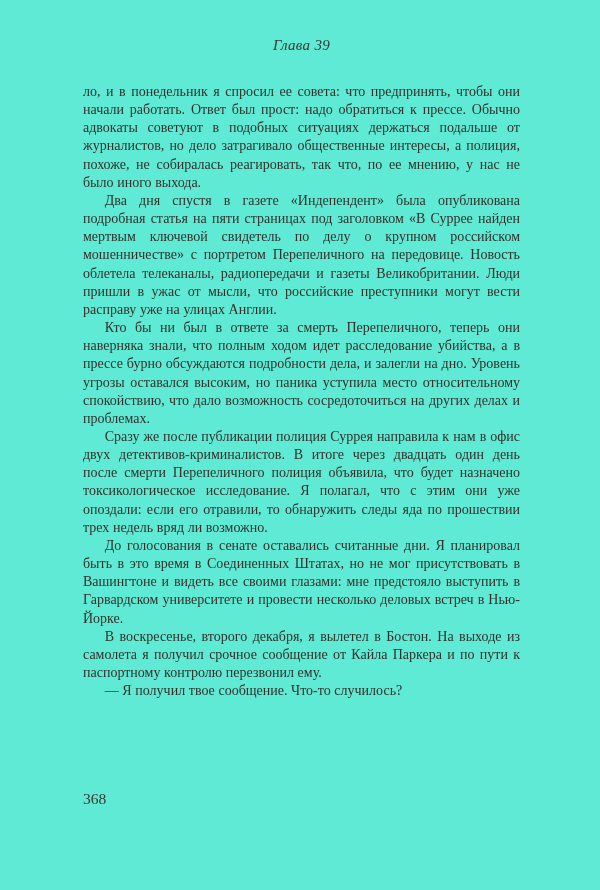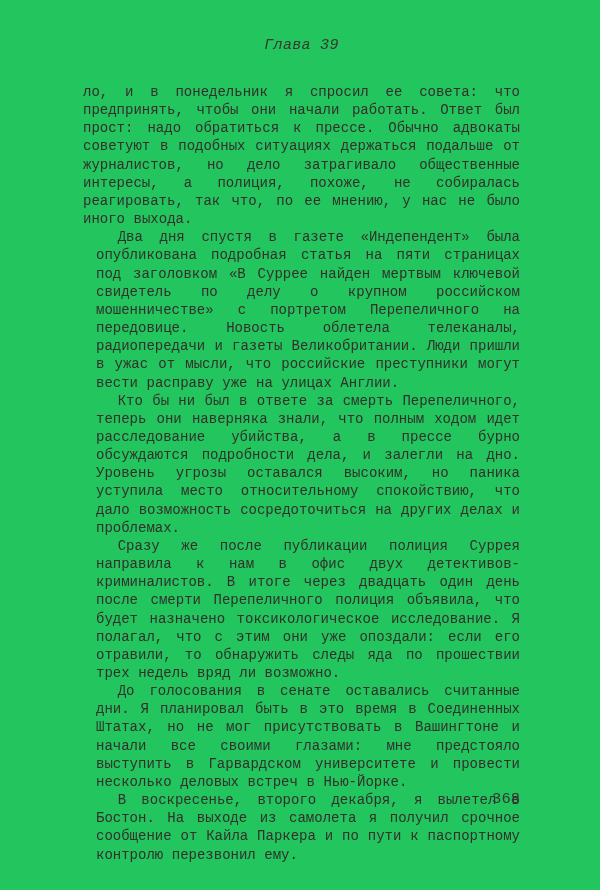--- a/index.html
+++ b/index.html
@@ -4,23 +4,23 @@
 <style>
   html, body {
     margin: 0;
     padding: 0;
     background: #ffffff;
   }
   .book-page {
     position: relative;
     width: 600px;
     height: 890px;
-    background: #22c55e;
+    background: #5eead4;
     color: #33302b;
-    font-family: Liberation Mono, monospace;
+    font-family: Liberation Serif, serif;
     overflow: hidden;
   }
   .running-head {
     position: absolute;
     top: 37px;
     left: 83px;
     width: 437px;
     text-align: center;
     font-style: italic;
     font-size: 15px;
@@ -38,43 +38,43 @@
     hyphens: auto;
     -webkit-hyphens: auto;
     word-spacing: 0.01em;
   }
   .body-text p {
     margin: 0;
     padding: 0;
   }
   .body-text p.indent {
     text-indent: 1.55em;
-    margin-left: 13px;
   }
   .page-number {
     position: absolute;
     top: 790px;
     left: 83px;
     width: 437px;
-    text-align: right;
+    text-align: left;
     font-size: 15.5px;
     font-variant-numeric: oldstyle-nums;
     font-feature-settings: "onum";
     color: #3a3631;
   }
 </style>
 </head>
 <body>
 
 <div class="book-page">
   <div class="running-head">Глава 39</div>
 
   <div class="body-text">
       <p class="">ло, и в понедельник я спросил ее совета: что предпринять, чтобы они начали работать. Ответ был прост: надо обратиться к прессе. Обычно адвокаты советуют в подобных ситуациях держаться подальше от журналистов, но дело затрагивало общественные интересы, а полиция, похоже, не собиралась реагировать, так что, по ее мнению, у нас не было иного выхода.</p>
       <p class="indent">Два дня спустя в газете «Индепендент» была опубликована подробная статья на пяти страницах под заголовком «В Суррее найден мертвым ключевой свидетель по делу о крупном российском мошенничестве» с портретом Перепеличного на передовице. Новость облетела телеканалы, радиопередачи и газеты Великобритании. Люди пришли в ужас от мысли, что российские преступники могут вести расправу уже на улицах Англии.</p>
       <p class="indent">Кто бы ни был в ответе за смерть Перепеличного, теперь они наверняка знали, что полным ходом идет расследование убийства, а в прессе бурно обсуждаются подробности дела, и залегли на дно. Уровень угрозы оставался высоким, но паника уступила место относительному спокойствию, что дало возможность сосредоточиться на других делах и проблемах.</p>
       <p class="indent">Сразу же после публикации полиция Суррея направила к нам в офис двух детективов-криминалистов. В итоге через двадцать один день после смерти Перепеличного полиция объявила, что будет назначено токсикологическое исследование. Я полагал, что с этим они уже опоздали: если его отравили, то обнаружить следы яда по прошествии трех недель вряд ли возможно.</p>
-      <p class="indent">До голосования в сенате оставались считанные дни. Я планировал быть в это время в Соединенных Штатах, но не мог присутствовать в Вашингтоне и начали все своими глазами: мне предстояло выступить в Гарвардском университете и провести несколько деловых встреч в Нью-Йорке.</p>
+      <p class="indent">До голосования в сенате оставались считанные дни. Я планировал быть в это время в Соединенных Штатах, но не мог присутствовать в Вашингтоне и видеть все своими глазами: мне предстояло выступить в Гарвардском университете и провести несколько деловых встреч в Нью-Йорке.</p>
       <p class="indent">В воскресенье, второго декабря, я вылетел в Бостон. На выходе из самолета я получил срочное сообщение от Кайла Паркера и по пути к паспортному контролю перезвонил ему.</p>
+      <p class="indent">— Я получил твое сообщение. Что-то случилось?</p>
     </div>
 
   <div class="page-number">368</div>
 </div>
 
 </body></html>

